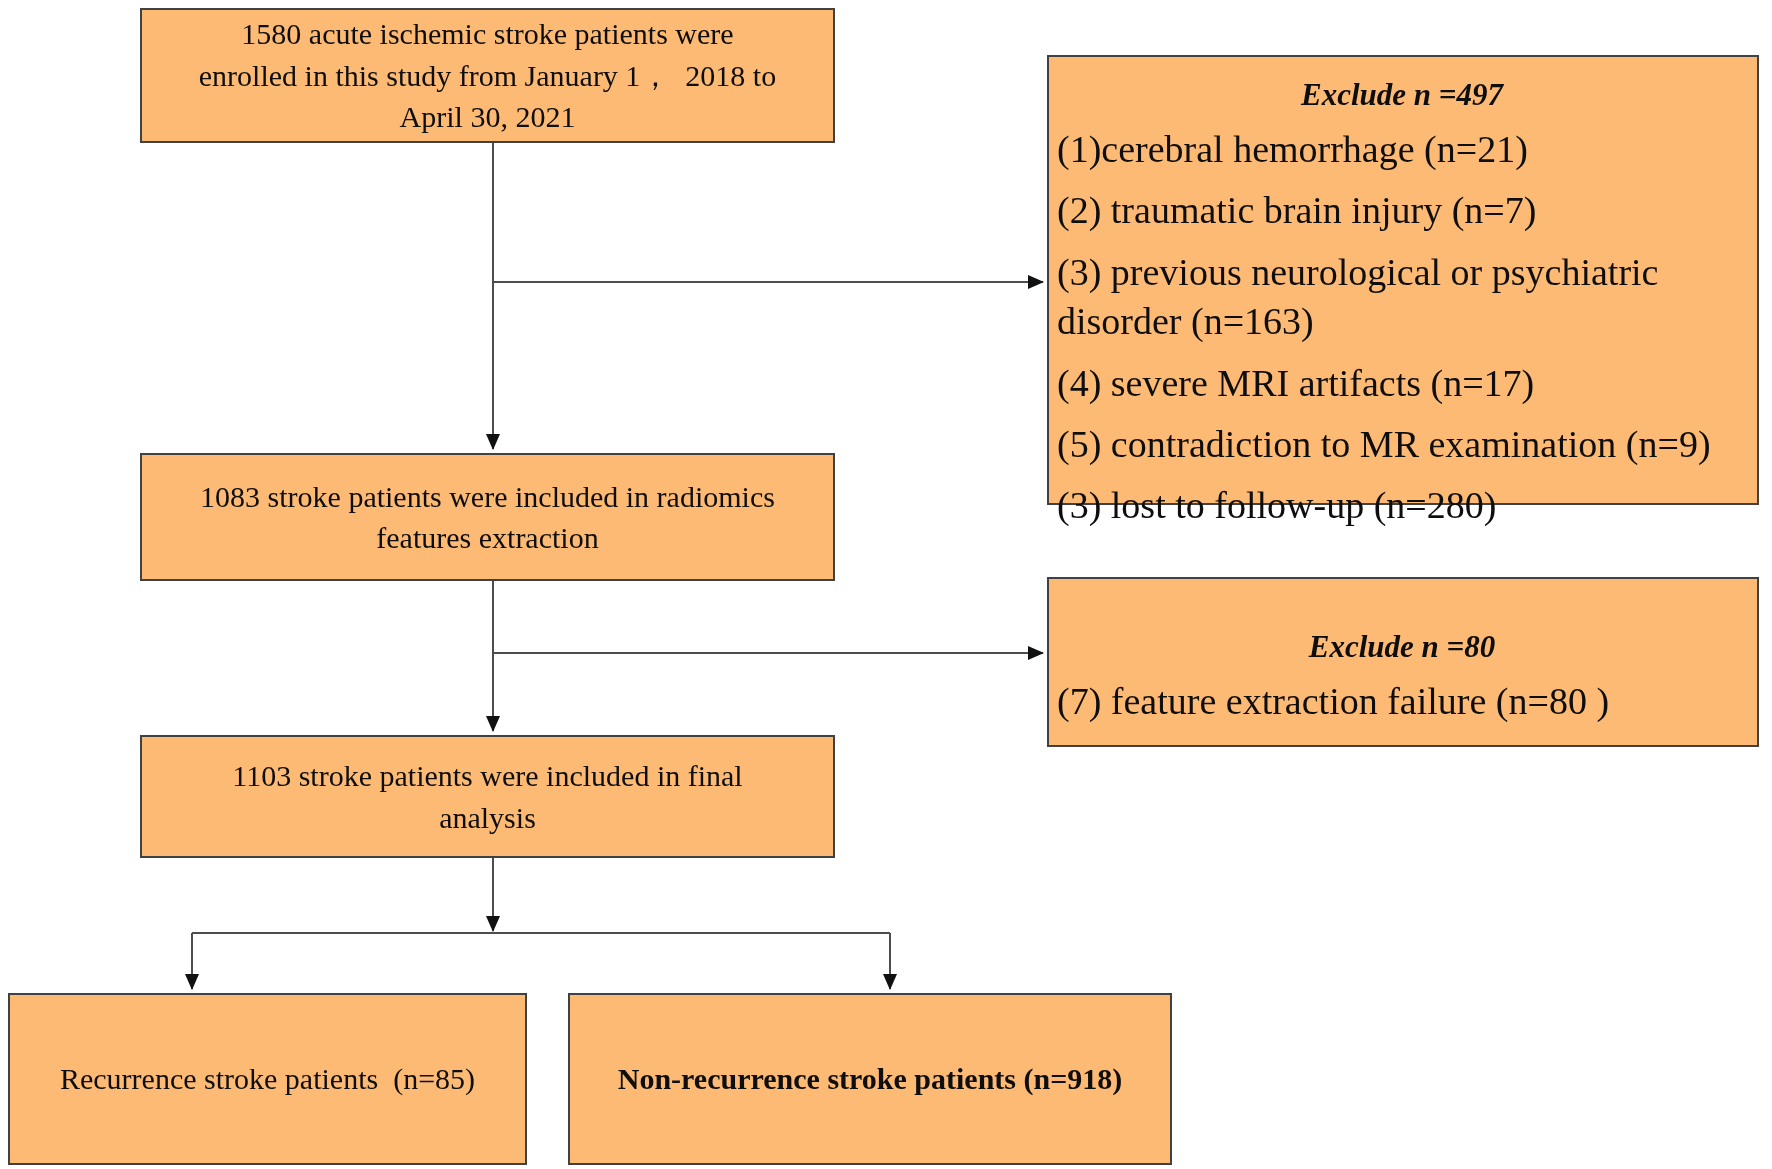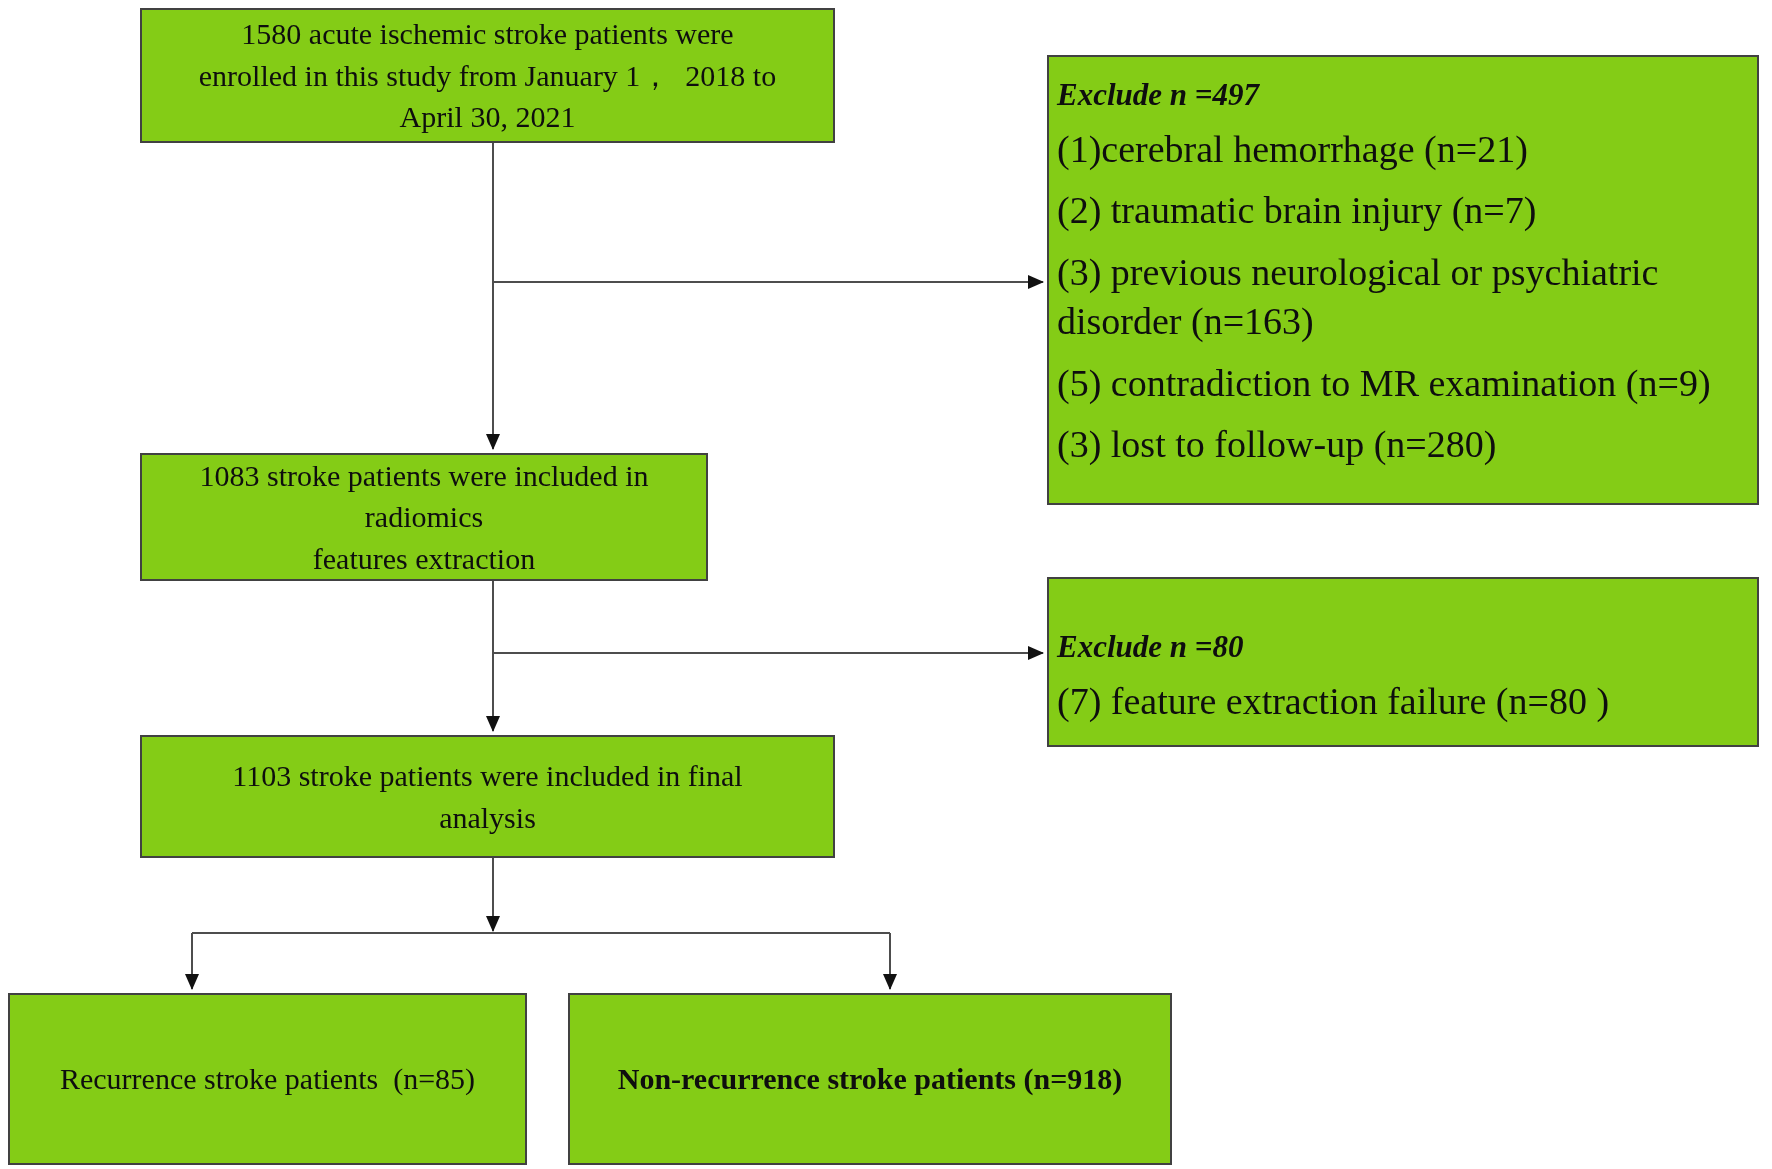--- a/index.html
+++ b/index.html
@@ -11,46 +11,47 @@
     position: relative;
     width: 1772px;
     height: 1169px;
     background: #ffffff;
     font-family: "Liberation Serif", "DejaVu Serif", serif;
     color: #0e0e0e;
     overflow: hidden;
   }
   .box {
     position: absolute;
-    background: #84cc16;
+    background: #fdba74;
     border: 2px solid #414141;
     box-sizing: border-box;
   }
   .center-box {
     display: flex;
     align-items: center;
     justify-content: center;
     text-align: center;
     font-size: 30px;
     line-height: 1.38;
     white-space: pre-wrap;
     padding: 4px 12px;
   }
   .box-enrolled      { left: 140px;  top: 8px;   width: 695px; height: 135px; }
   .box-exclude1      { left: 1047px; top: 55px;  width: 712px; height: 450px; }
-  .box-radiomics     { left: 140px;  top: 453px; width: 568px; height: 128px; }
+  .box-radiomics     { left: 140px;  top: 453px; width: 695px; height: 128px; }
   .box-exclude2      { left: 1047px; top: 577px; width: 712px; height: 170px; }
   .box-final         { left: 140px;  top: 735px; width: 695px; height: 123px; }
   .box-recurrence    { left: 8px;    top: 993px; width: 519px; height: 172px; }
   .box-nonrecurrence { left: 568px;  top: 993px; width: 604px; height: 172px; font-weight: bold; }
 
   .exclude-box {
     padding: 14px 10px 8px 8px;
   }
   .exclude-title {
+    text-align: center;
     font-weight: bold;
     font-style: italic;
     font-size: 31px;
     margin: 6px 0 10px 0;
   }
   .exclude2-title {
     margin-top: 36px;
   }
   .exclude-list {
     list-style: none;
@@ -105,20 +106,21 @@
   <div class="box center-box box-enrolled">1580 acute ischemic stroke patients were
 enrolled in this study from January 1，  2018 to
 April 30, 2021</div>
 
   <div class="box exclude-box box-exclude1">
     <div class="exclude-title">Exclude n =497</div>
     <ul class="exclude-list">
       <li>(1)cerebral hemorrhage (n=21)</li>
       <li>(2) traumatic brain injury (n=7)</li>
       <li>(3) previous neurological or psychiatric disorder (n=163)</li>
+      <li>(4) severe MRI artifacts (n=17)</li>
       <li>(5) contradiction to MR examination (n=9)</li>
       <li>(3) lost to follow-up (n=280)</li>
     </ul>
   </div>
 
   <div class="box center-box box-radiomics">1083 stroke patients were included in radiomics
 features extraction</div>
 
   <div class="box exclude-box box-exclude2">
     <div class="exclude-title exclude2-title">Exclude n =80</div>

